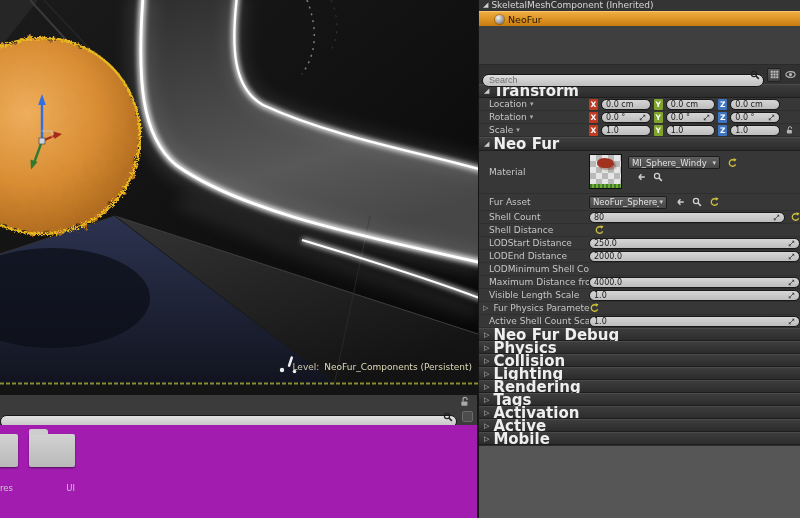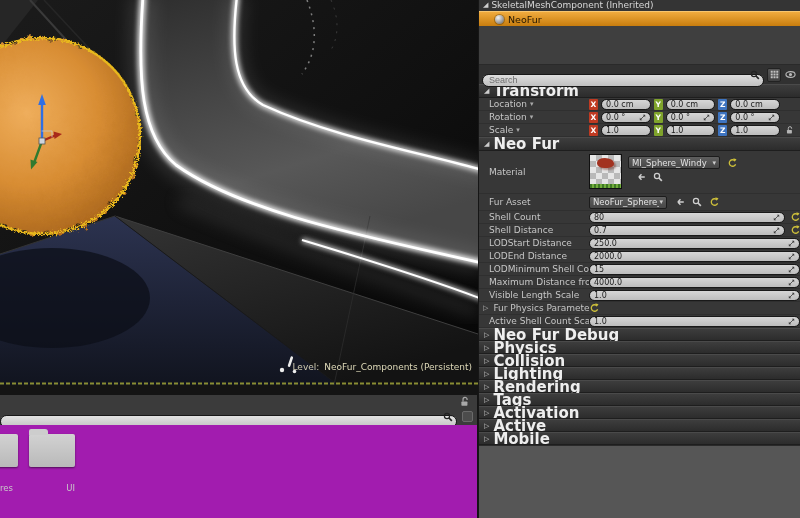--- a/index.html
+++ b/index.html
@@ -461,26 +461,20 @@
           </svg>
         </div>
       <svg class="icon-reset resetslot">
           <use href="#sym-reset"></use>
         </svg>
     </div>
     <div class="prop-row">
       <div class="prop-label">
           <span>Shell Distance</span>
         </div>
-      <div class="vfield numfield">
-          <span class="val">0.7</span>
-          <svg class="dial">
-            <use href="#sym-dial"></use>
-          </svg>
-        </div>
       <svg class="icon-reset resetslot">
           <use href="#sym-reset"></use>
         </svg>
     </div>
     <div class="prop-row">
       <div class="prop-label">
           <span>LODStart Distance</span>
         </div>
       <div class="vfield numfield">
           <span class="val">250.0</span>
@@ -497,26 +491,20 @@
           <span class="val">2000.0</span>
           <svg class="dial">
             <use href="#sym-dial"></use>
           </svg>
         </div>
     </div>
     <div class="prop-row">
       <div class="prop-label">
           <span>LODMinimum Shell Count</span>
         </div>
-      <div class="vfield numfield">
-          <span class="val">15</span>
-          <svg class="dial">
-            <use href="#sym-dial"></use>
-          </svg>
-        </div>
     </div>
     <div class="prop-row">
       <div class="prop-label">
           <span>Maximum Distance from Camera</span>
         </div>
       <div class="vfield numfield">
           <span class="val">4000.0</span>
           <svg class="dial">
             <use href="#sym-dial"></use>
           </svg>

